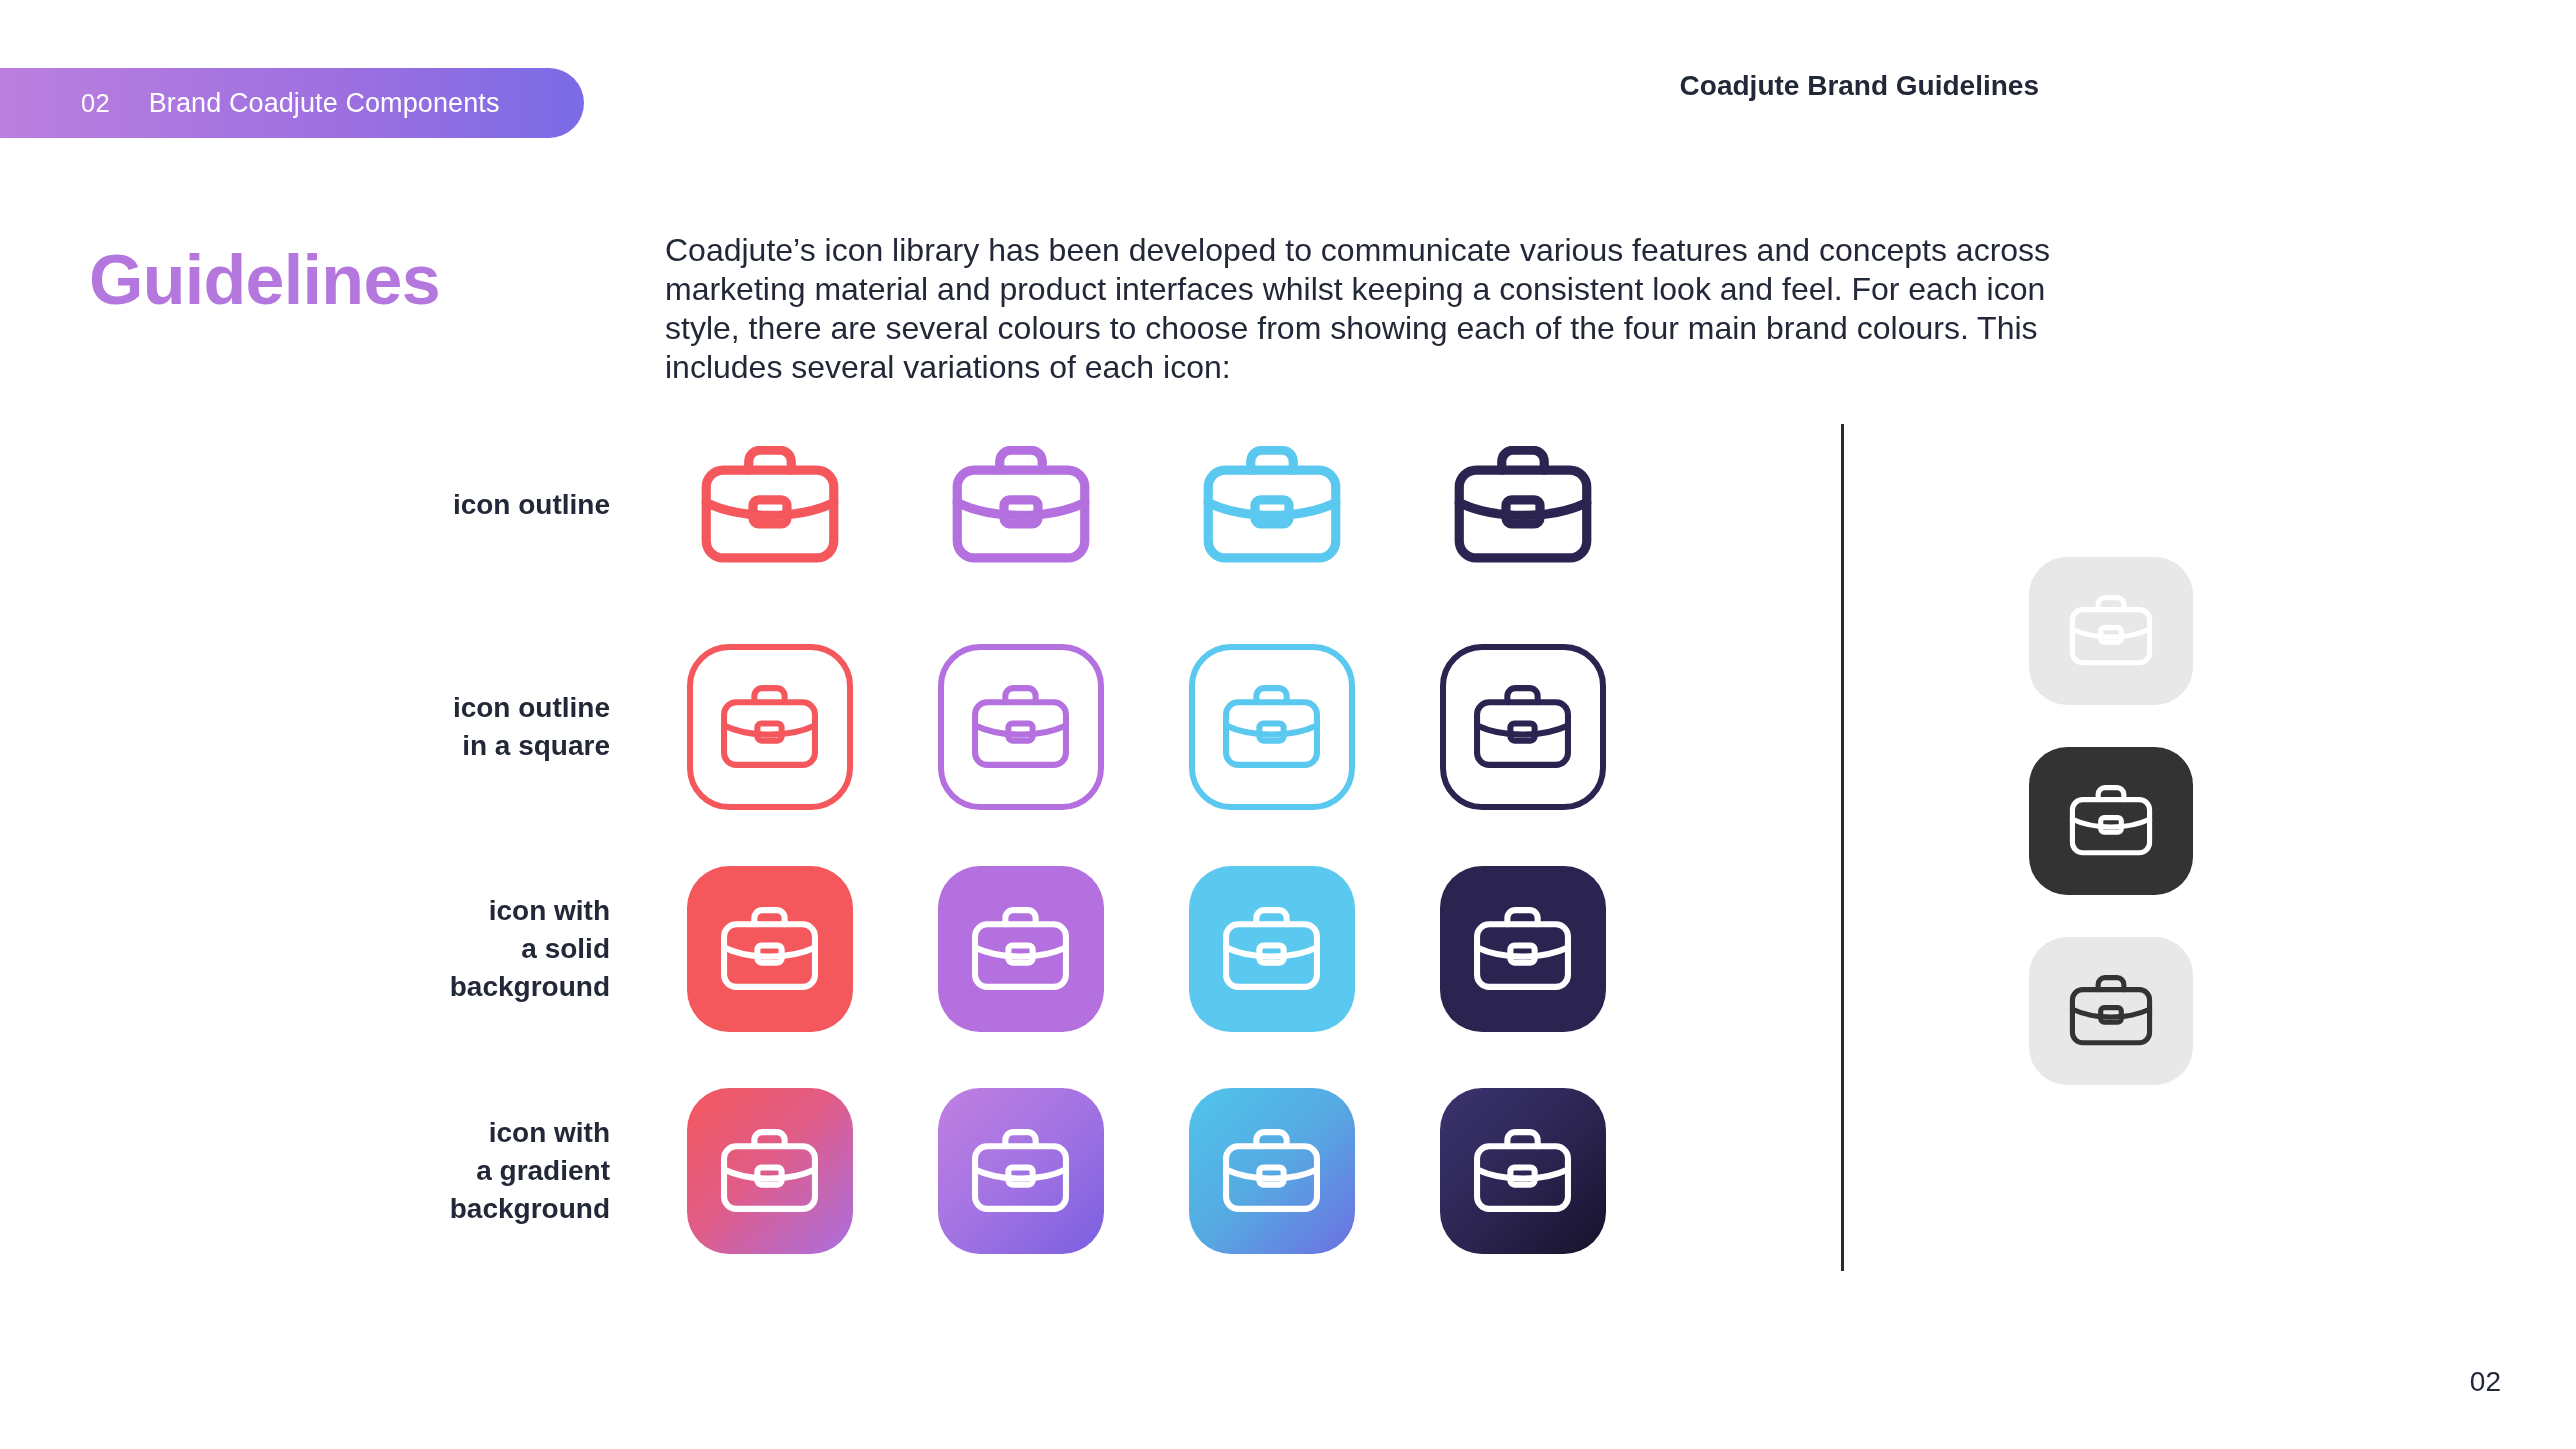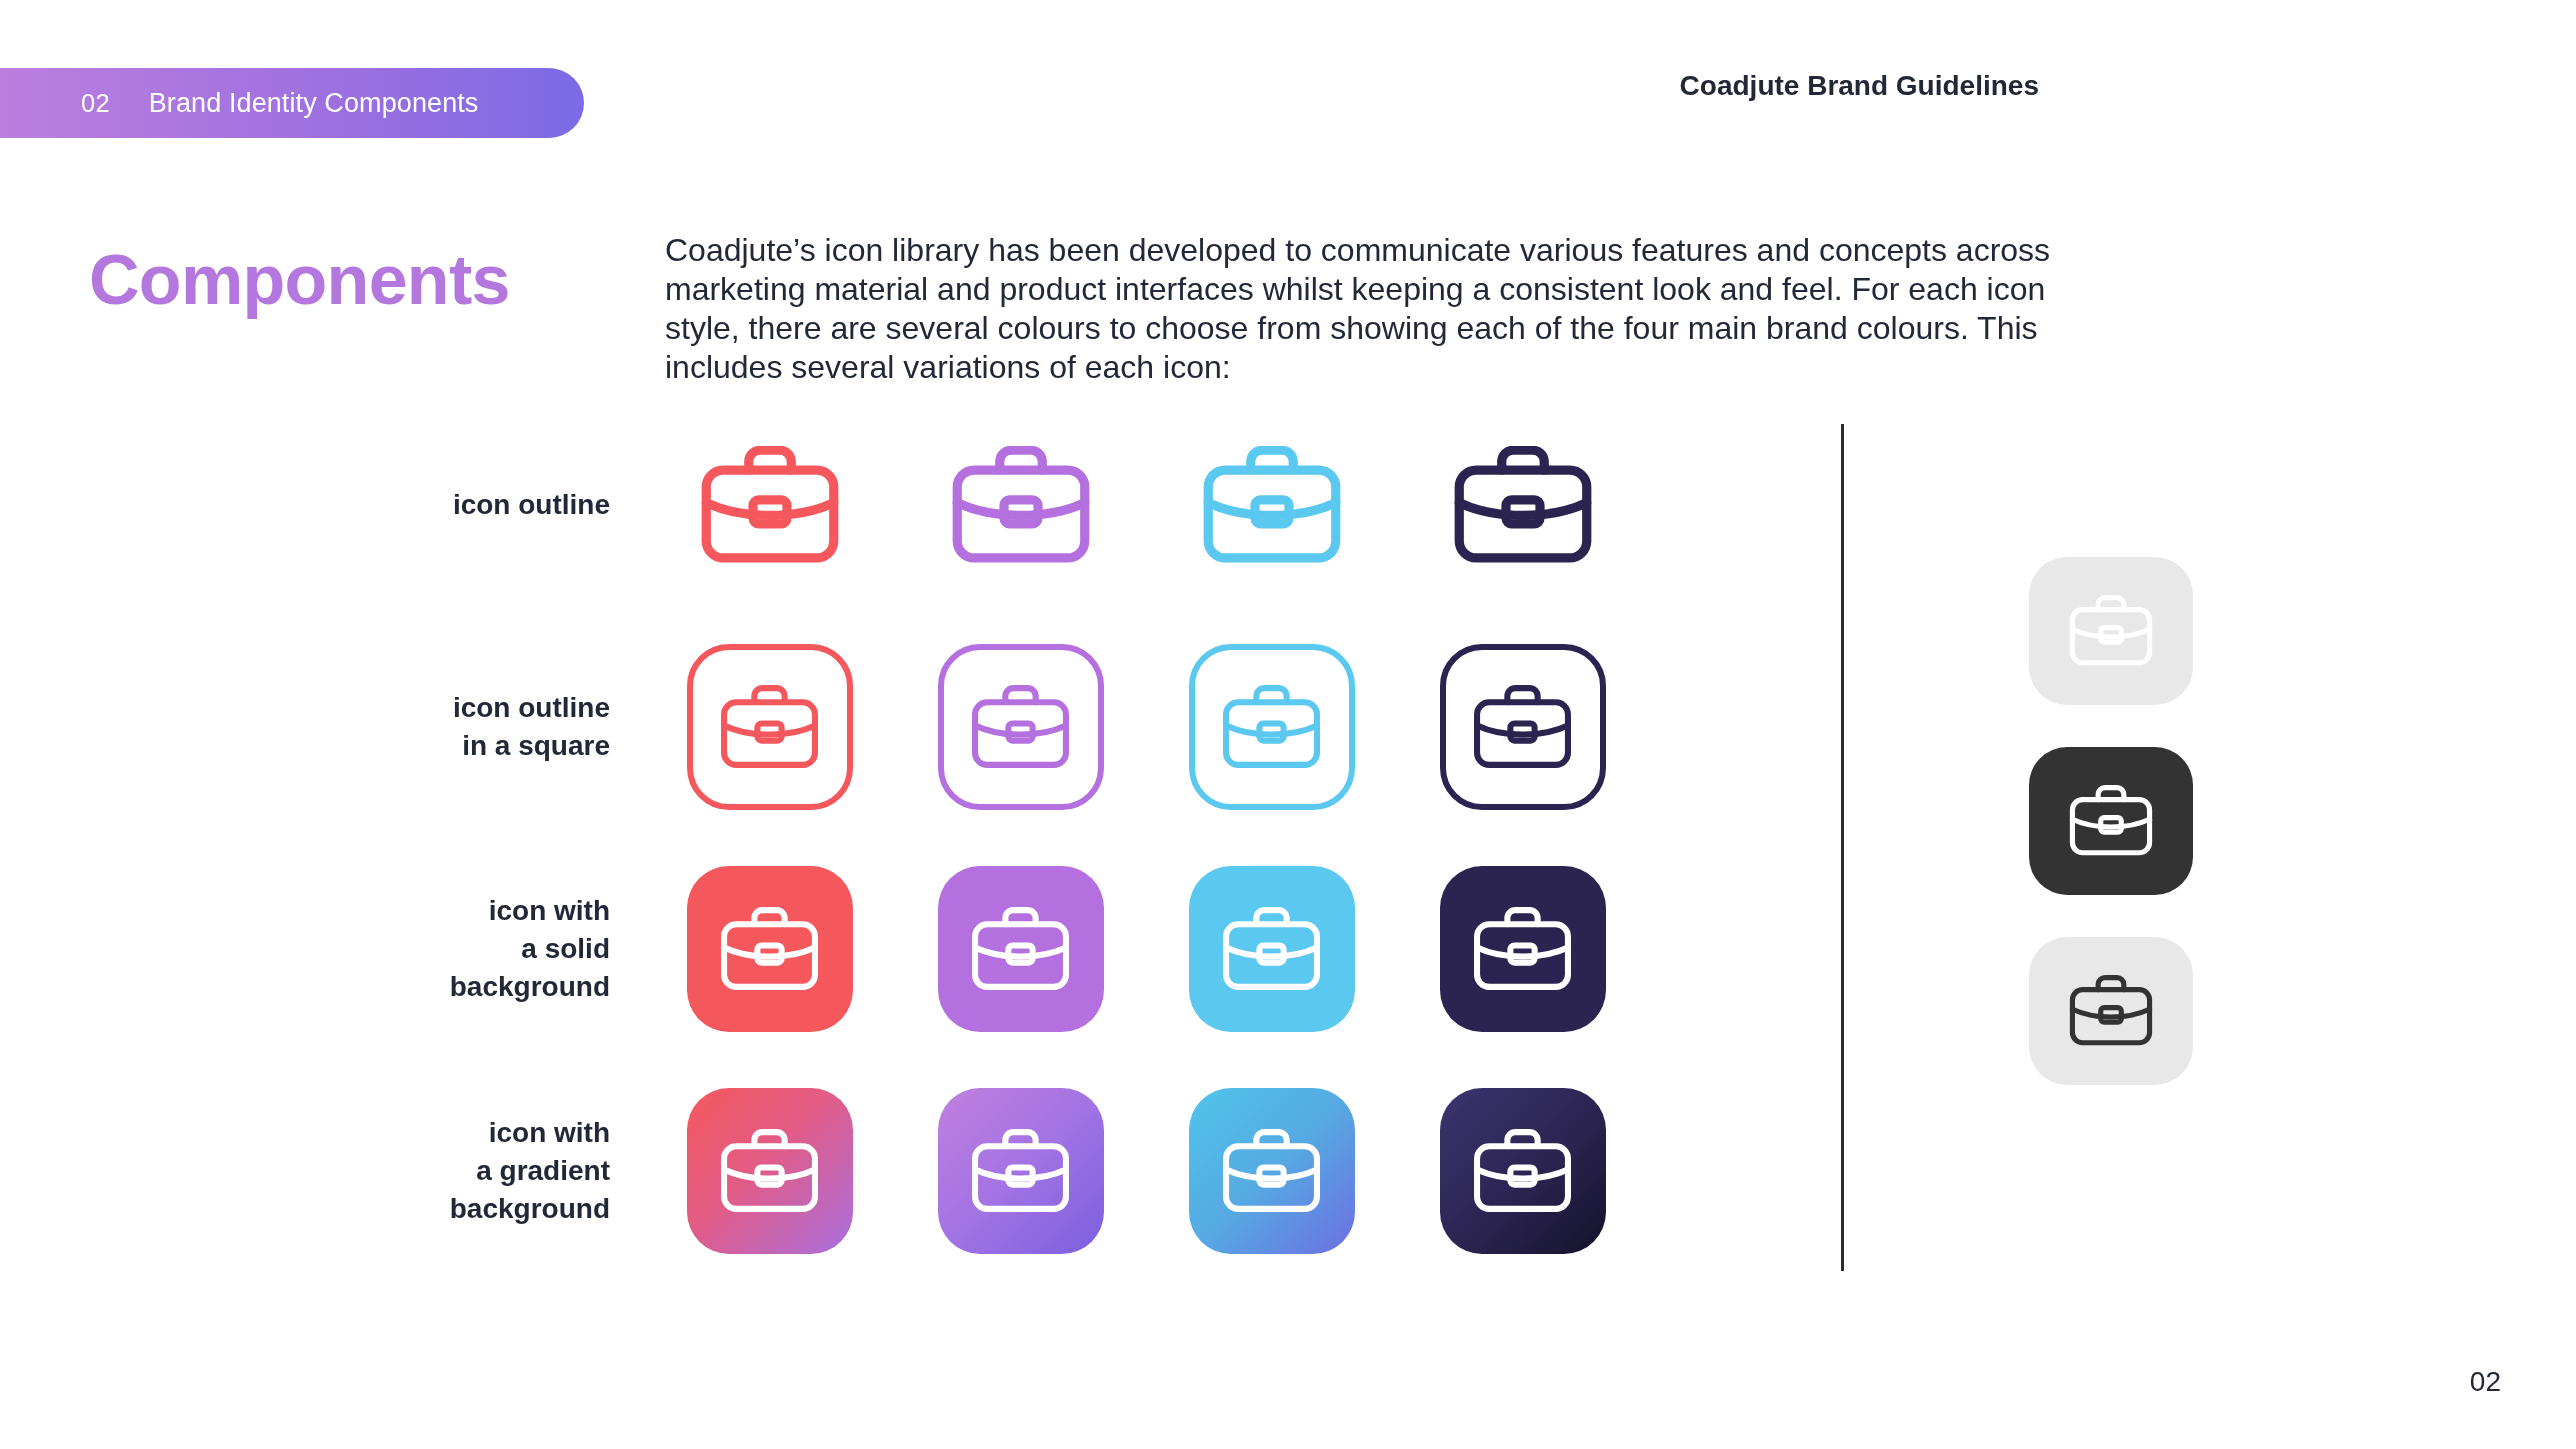--- a/index.html
+++ b/index.html
@@ -160,25 +160,25 @@
     bottom: 51px;
     font-size: 28px;
     color: #232838;
   }
 </style>
 </head>
 <body>
 
 <div class="section-pill">
   <span class="section-number">02</span>
-  <span class="section-title">Brand Identity Components</span>
+  <span class="section-title">Brand Coadjute Components</span>
 </div>
 <div class="doc-title">Coadjute Brand Guidelines</div>
 
-<h1 class="page-title">Components</h1>
+<h1 class="page-title">Guidelines</h1>
 <p class="intro">Coadjute’s icon library has been developed to communicate various features and concepts across marketing material and product interfaces whilst keeping a consistent look and feel. For each icon style, there are several colours to choose from showing each of the four main brand colours. This includes several variations of each icon:</p>
 
 <div class="grid">
     <div class="grid-row">
       <div class="row-label">icon outline</div>
       <div class="cells">
         <div class="cell">
           <div class="tile bare">
             <svg viewBox="0 0 100 84" width="142" height="119" class="bc" fill="none" stroke="#F4585C" stroke-width="6.5" stroke-linecap="round" stroke-linejoin="round">
               <rect x="5" y="17" width="90" height="62" rx="12"></rect>

